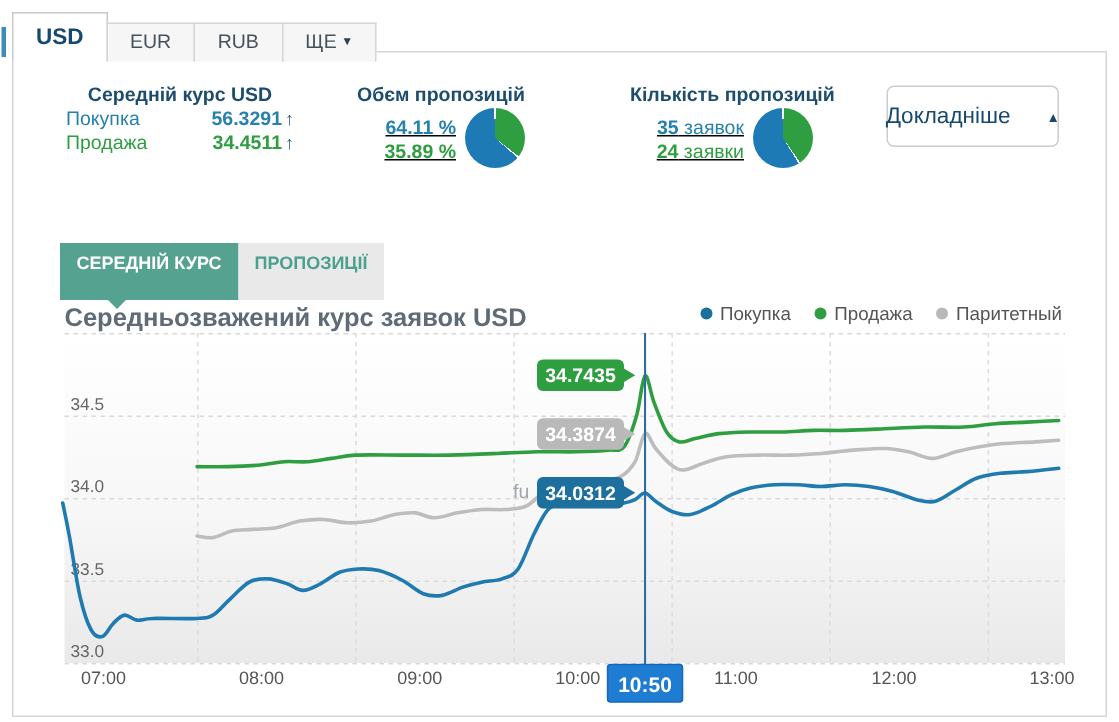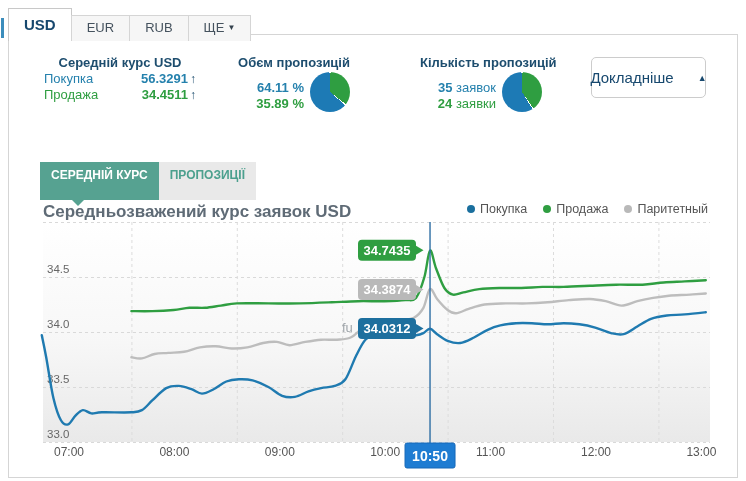--- a/index.html
+++ b/index.html
@@ -24,21 +24,21 @@
   .tab .dd{font-size:8px;position:relative;top:-2px;margin-left:3px;color:#33404c;}
   
   .stat{position:absolute;z-index:2;font-size:13px;}
   .stat .title{font-weight:bold;color:#1d4d6e;text-align:center;line-height:17px;white-space:nowrap;}
   .stat-avg{left:44px;top:54px;width:152px;}
   .stat-avg .row{display:flex;justify-content:space-between;line-height:16px;}
   .stat-avg .val{font-weight:bold;}
   .trend{color:#1d4d6e;font-weight:bold;margin-left:2px;font-size:12px;}
   .c-blue{color:#2581ad;}
   .c-green{color:#2f9e41;}
-  .stat-flex{display:flex;align-items:flex-end;}
+  .stat-flex{display:flex;align-items:center;text-decoration:underline;}
   .stat-vol{left:238px;top:54px;width:112px;}
   .stat-cnt{left:420px;top:54px;width:122px;}
   .vals{flex:1;text-align:right;margin-top:2px;}
   .vals .row{line-height:16px;font-weight:bold;white-space:nowrap;}
   .vals .row .unit{font-weight:normal;}
   .pie{width:40px;height:40px;border-radius:50%;margin-left:6px;margin-top:1px;flex:0 0 40px;}
   .details-btn{position:absolute;left:591px;top:57px;width:115px;height:41px;z-index:2;
     background:#fff;border:1px solid #ccc;border-radius:5px;
     color:#17486e;font-size:15px;font-family:inherit;cursor:pointer;
     display:flex;align-items:center;justify-content:center;gap:24px;}

